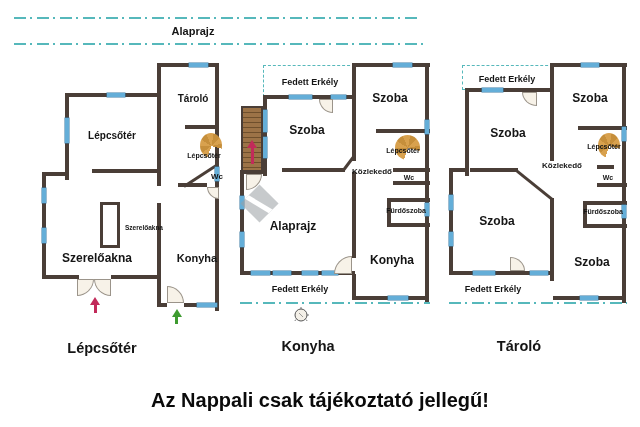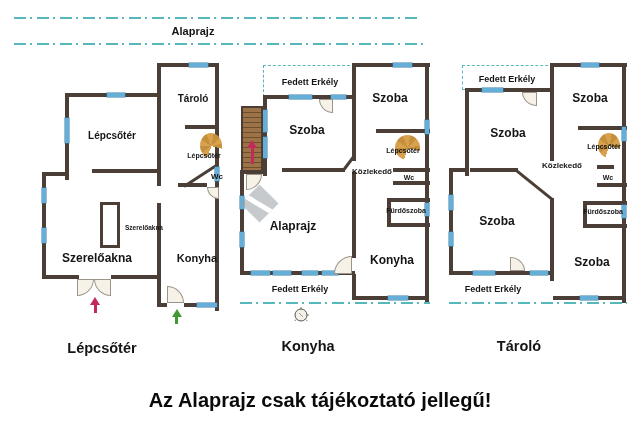--- a/index.html
+++ b/index.html
@@ -232,15 +232,15 @@
     <div class="lbl f9" style="left:47px;top:229px;">Fedett Erkély</div>
     <div class="lbl floor-name" style="left:73px;top:286px;">Tároló</div>
   </div>
 
   <div class="watermark">
     <div class="wm-diamond">
         <i></i>
       </div>
   </div>
 
-  <div class="disclaimer">Az Alaprajz csak tájékoztató jellegű!</div>
+  <div class="disclaimer">Az Nappali csak tájékoztató jellegű!</div>
 
 </div>
 
 </body></html>

